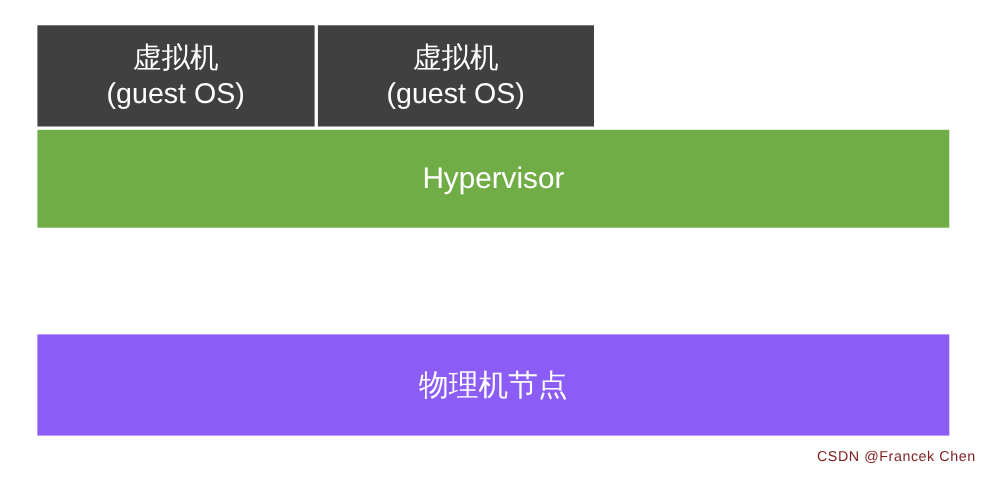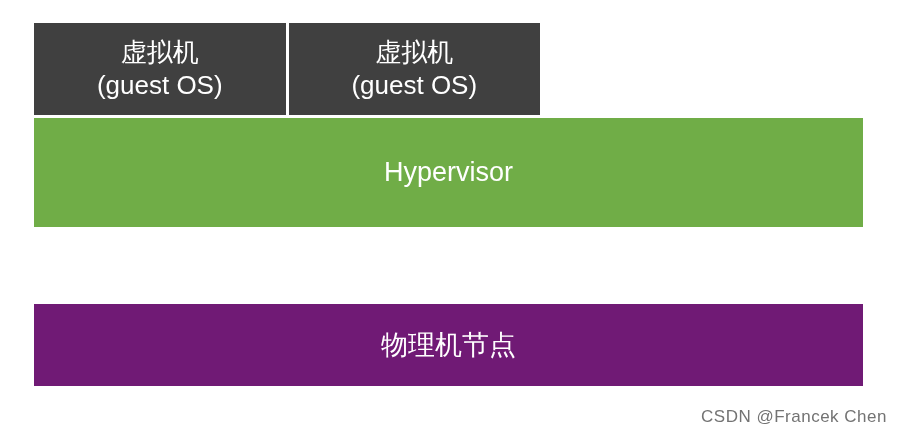--- a/index.html
+++ b/index.html
@@ -44,39 +44,39 @@
     width: 829px;
     color: #ffffff;
     display: flex;
     align-items: center;
     justify-content: center;
     font-size: 27px;
     white-space: pre;
   }
   .layer-hypervisor {
     top: 118px;
-    height: 109px;
+    height: 89px;
     background: #70AD47;
   }
   .layer-linux {
     top: 211px;
     height: 89px;
     background: #404040;
   }
   .layer-physical {
     top: 304px;
-    height: 82px;
-    background: #701a75;
+    height: 92px;
+    background: #8b5cf6;
   }
   .watermark {
     position: absolute;
     right: 16px;
     top: 407px;
-    font-size: 17px;
-    color: #737373;
+    font-size: 13px;
+    color: #7f1d1d;
     letter-spacing: 0.5px;
   }
 </style>
 </head>
 <body>
 
 <div class="canvas">
 
   <div class="vm-row">
     <div class="vm-box">

